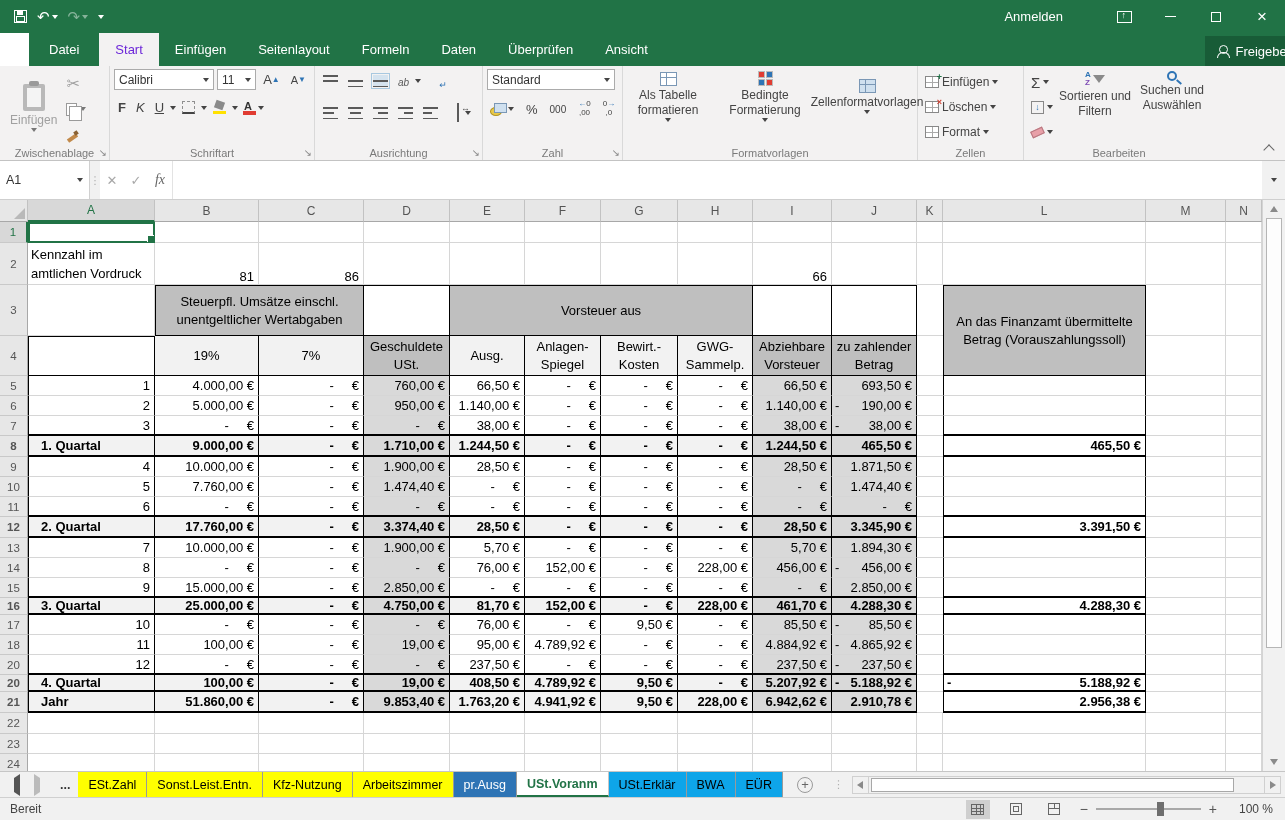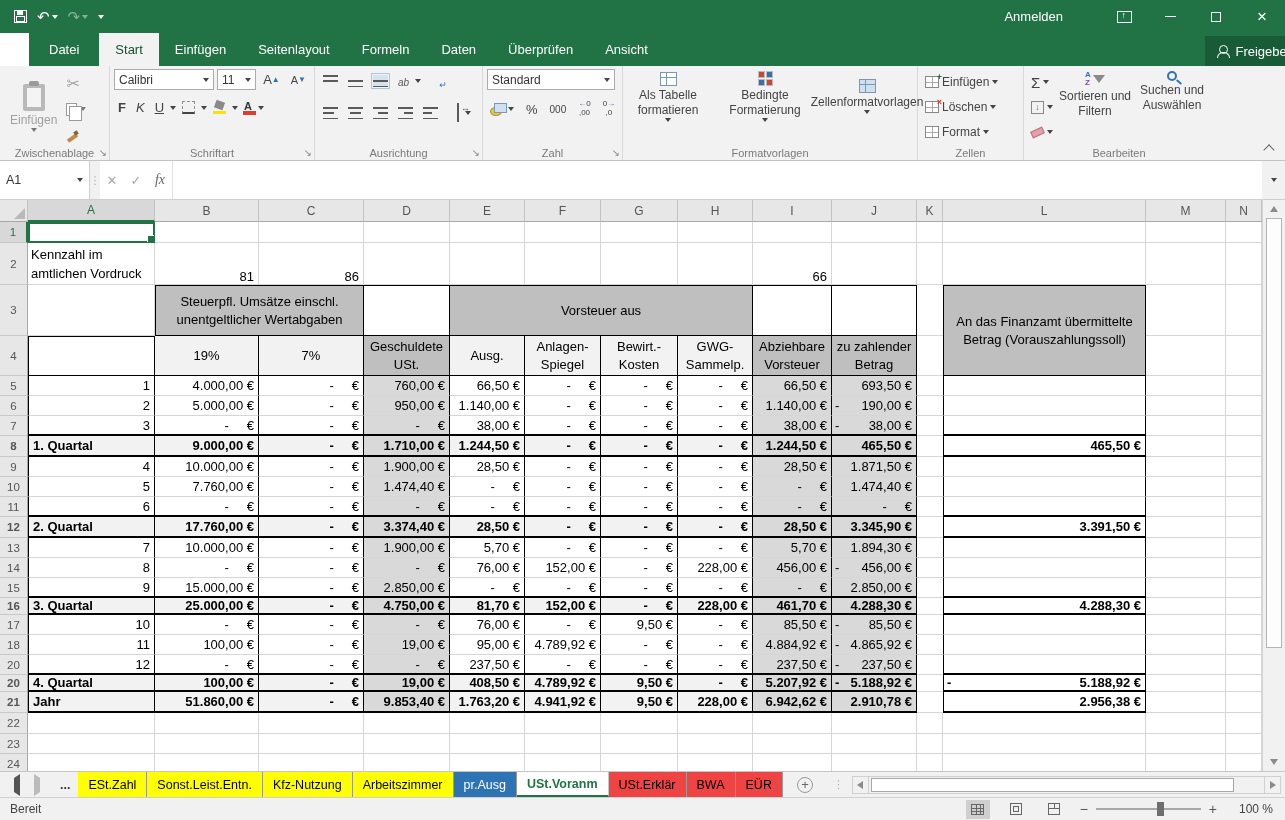--- a/index.html
+++ b/index.html
@@ -26,21 +26,21 @@
   .ic-ribopt { width:15px; height:12px; border:1px solid #fff; position:relative; }
   .ic-ribopt:before { content:"↑"; position:absolute; left:4px; top:-2px; font-size:9px; }
   .ic-min { width:11px; height:1.5px; background:#fff; }
   .ic-max { width:10px; height:10px; border:1.5px solid #fff; }
   .ic-close { font-size:17px; line-height:1; }
 
   
   .tabrow { position:absolute; left:0; top:33px; width:1285px; height:33px; background:#217346; display:flex; align-items:flex-end;margin-left:29px; }
   .rtab { color:#fff; font-size:13px; padding:8px 16px; height:33px; display:flex; align-items:center; }
   .rtab.file { padding:8px 20px; }
-  .rtab.active { background:#f3f2f2; color:#14532d; }
+  .rtab.active { background:#f3f2f2; color:#6d28d9; }
   .tellme { color:#fff; font-size:13px; display:flex; align-items:center; gap:6px; padding:0 14px; height:33px; }
   .ic-bulb { width:10px; height:10px; border:1.5px solid #fff; border-radius:50%; position:relative; }
   .ic-bulb:after { content:""; position:absolute; left:2px; bottom:-4px; width:3px; height:3px; background:#fff; }
   .share-btn { margin-left:auto; margin-right:8px; background:#185c37; color:#fff; font-size:13px; height:30px;
                display:flex; align-items:center; gap:6px; padding:0 12px; }
   .ic-person { width:12px; height:12px; position:relative; }
   .ic-person:before { content:""; position:absolute; left:2px; top:0; width:7px; height:7px; border:1.5px solid #fff; border-radius:50%; }
   .ic-person:after { content:""; position:absolute; left:0; bottom:-1px; width:11px; height:5px; border:1.5px solid #fff; border-bottom:none; border-radius:6px 6px 0 0; }
 
   
@@ -126,21 +126,21 @@
       border-right:1px solid #d6d6d6; border-bottom:1px solid #d6d6d6; padding:0; vertical-align:middle; }
   .sheet th.ch { background:#e7e7e7; border-right:1px solid #c2c2c2; border-bottom:1px solid #a8a8a8; color:#555; font-size:12px; height:22px; }
   .sheet th.ch.selc { background:#d8d8d8; color:#217346; border-bottom:2px solid #217346; }
   .sheet td.rh { background:#e7e7e7; border-right:1px solid #a8a8a8; border-bottom:1px solid #c9c9c9; color:#555; font-size:11.5px; text-align:center; }
   .sheet td.rh.selr { background:#d8d8d8; color:#217346; border-right:2px solid #217346; }
   .corner { position:relative; }
   .corner:after { content:""; position:absolute; right:2px; bottom:2px; border-left:11px solid transparent; border-bottom:11px solid #b9b9b9; }
   td.sel { outline:2px solid #217346; outline-offset:-2px; position:relative; }
   td.sel:after { content:""; position:absolute; right:-1px; bottom:-1px; width:6px; height:6px; background:#217346; border:1px solid #fff; }
   td.num { text-align:right; padding-right:4px; }
-  td.albl { text-align:left; padding-left:4px; }
+  td.albl { text-align:left; padding-left:12px; }
   td.ctr { text-align:center; white-space:normal; line-height:1.35; }
   td.vbot { vertical-align:bottom; }
   tr.bold td { font-weight:bold; }
   td.gH { background:#bfbfbf; }
   td.gF { background:#d9d9d9; }
   td.gL { background:#f2f2f2; }
   td.qf { background:#f2f2f2; }
   td.kL { border-left:1px solid #000; }
   td.kT { border-top:1px solid #000; }
   td.kR { border-right-color:#000; }
@@ -159,21 +159,21 @@
   .tri-r { width:0; height:0; border-top:4px solid transparent; border-bottom:4px solid transparent; border-left:6px solid #555; }
   .vthumb { position:absolute; left:3px; right:3px; top:18px; height:430px; background:#fdfdfd; border:1px solid #b5b5b5; }
   .vbottom { position:absolute; bottom:0; left:0; right:0; height:18px; display:flex; align-items:center; justify-content:center; }
 
   
   .sheetbar { position:absolute; left:0; top:771px; width:1285px; height:26px; background:#f1f1f1; border-top:1px solid #c6c6c6; display:flex; align-items:stretch; font-size:12.5px; }
   .snav { display:flex; align-items:center; gap:14px; padding:0 12px 0 14px; }
   .stab { display:flex; align-items:center; padding:0 10px; border-right:1px solid #9a9a9a; color:#000; }
   .stab.yellow { background:#ffff00; }
   .stab.blue { background:#2e74b5; color:#fff; }
-  .stab.green { background:#ef4444; }
+  .stab.green { background:#0ea5e9; }
   .stab.active { background:#fff; color:#217346; font-weight:bold; border-bottom:2px solid #217346; border-right:1px solid #c6c6c6; }
   .overflow-tab { display:flex; align-items:center; padding:0 8px; font-weight:bold; color:#333; }
   .addsheet { display:flex; align-items:center; justify-content:center; margin-left:14px; }
   .ic-plus { width:16px; height:16px; border:1px solid #9a9a9a; border-radius:50%; color:#666; font-size:13px; line-height:14px; text-align:center; }
   .sdots { display:flex; align-items:center; color:#b0b0b0; padding:0 8px; margin-left:12px; font-size:11px; }
   .hscroll { display:flex; align-items:center; flex:1; margin:3px 4px 3px 0; }
   .hbtn { width:17px; height:18px; display:flex; align-items:center; justify-content:center; background:#f1f1f1; border:1px solid #d0d0d0; }
   .htrack { flex:1; height:18px; background:#f1f1f1; border-top:1px solid #d0d0d0; border-bottom:1px solid #d0d0d0; position:relative; }
   .hthumb { position:absolute; left:2px; top:1px; bottom:1px; width:92%; background:#fff; border:1px solid #a8a8a8; }
 

